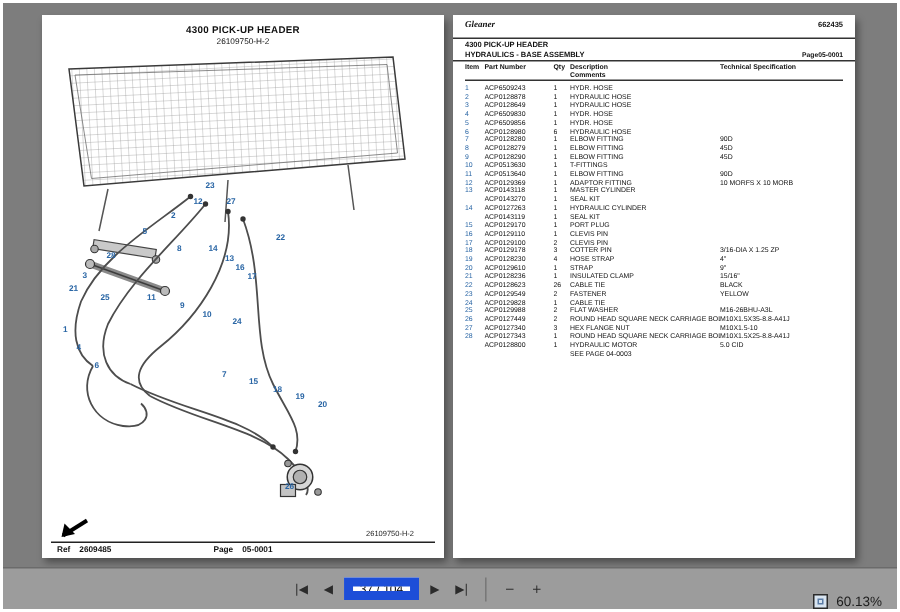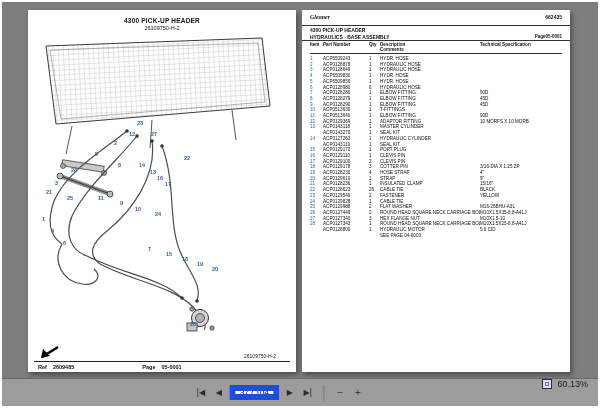--- a/index.html
+++ b/index.html
@@ -60,21 +60,21 @@
              background:#9c9c9c; border-top:1px solid #6b6b6b; }
   .nav-cluster { position:absolute; left:50%; top:0; height:100%; transform:translateX(-62%);
                  display:flex; align-items:center; gap:3px; }
   .tb-btn { min-width:15px; height:18px; border:none; background:transparent; color:#2b2b2b;
             font-size:8px; line-height:18px; text-align:center; cursor:pointer; padding:0 2px;
             font-family:"DejaVu Sans", sans-serif; }
   .page-box { width:50px; height:15px; background:#fff; border:6px solid #1d4ed8;
               font-size:8px; text-align:center; font-family:"Liberation Sans",sans-serif; }
   .tb-sep { width:1px; height:16px; background:#777; margin:0 5px; }
   .right-cluster { position:absolute; right:10px; top:0; height:100%;
-                   display:flex; align-items:flex-start; gap:5px; }
+                   display:flex; align-items:flex-end; gap:5px; }
   .fit-icon { width:10px; height:10px; border:1px solid #2b2b2b; background:#d8e4f0; position:relative; }
   .fit-icon::after { content:""; position:absolute; left:2px; top:2px; right:2px; bottom:2px;
                      border:1px solid #5b7ca5; }
   .zoom-pct { font-size:9px; color:#1c1c1c; }
 </style>
 </head>
 <body>
 
 <div class="frame">
 

